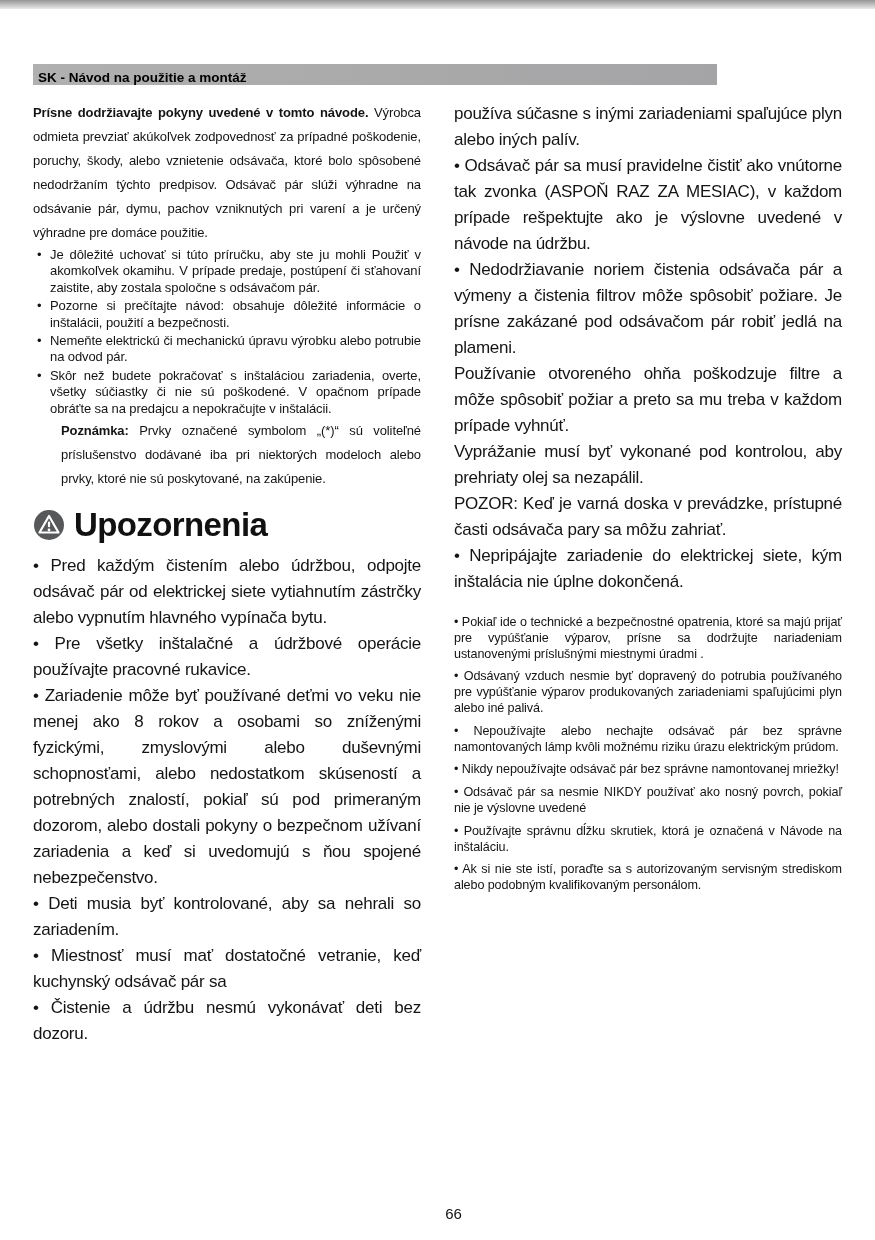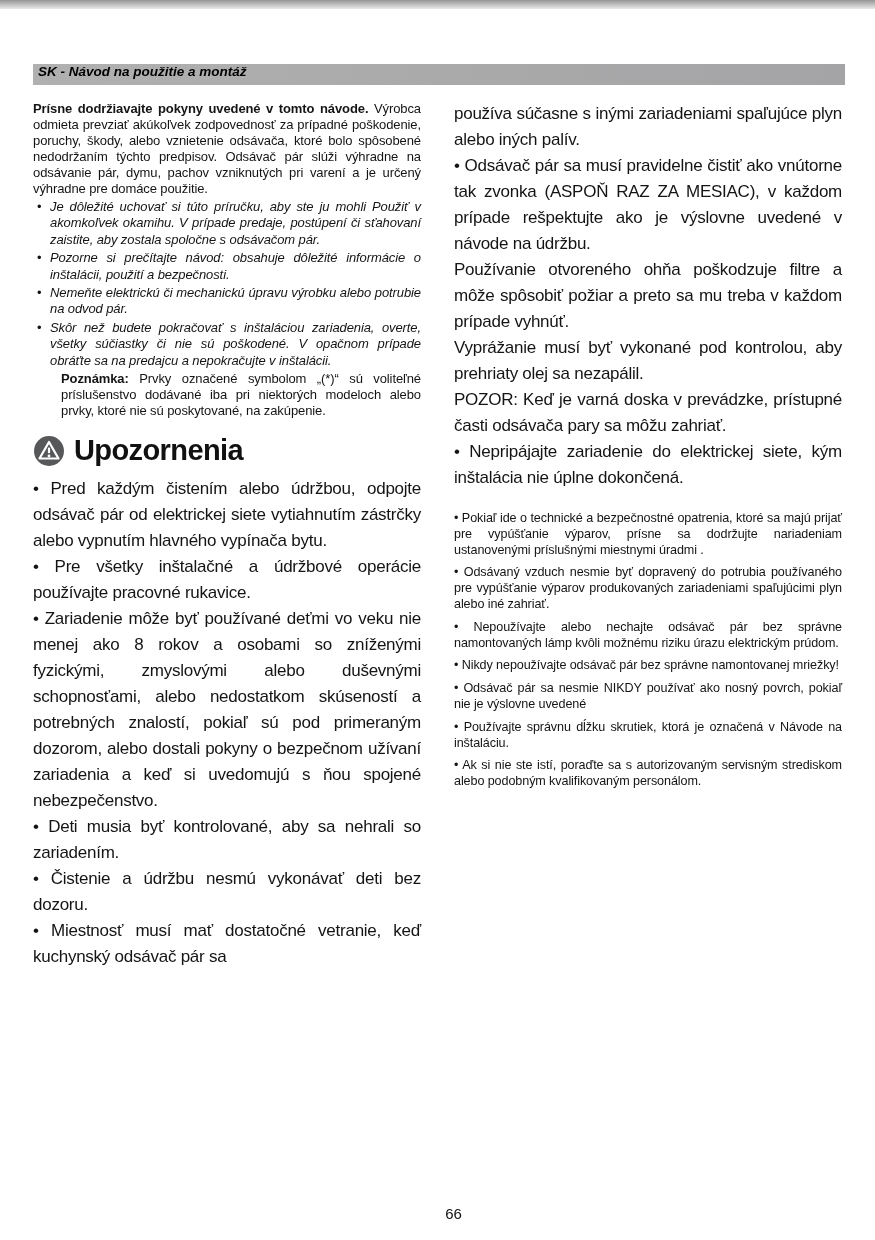--- a/index.html
+++ b/index.html
@@ -6,41 +6,41 @@
   .page {
     position:relative; width:875px; height:1240px; overflow:hidden;
     background:#ffffff; color:#141414;
     font-family:"Liberation Sans", sans-serif;
   }
   .top-edge {
     position:absolute; top:0; left:0; right:0; height:9px;
     background:linear-gradient(#969696, #e9e9e9);
   }
   .header-bar {
-    position:absolute; top:64px; left:33px; width:812px; height:21px;
+    position:absolute; top:64px; left:33px; width:684px; height:21px;
     background:linear-gradient(90deg,#b0b0b0,#a4a4a6);
-    display:flex; align-items:flex-start; box-sizing:border-box; padding-left:5px;
-    font-size:13.5px; font-weight:bold; color:#000;font-style:italic;
+    display:flex; align-items:flex-end; box-sizing:border-box; padding-left:5px;
+    font-size:13.5px; font-weight:bold; color:#000;
   }
   .content {
     position:absolute; top:101px; left:33px; width:810px;
     display:flex; gap:33px;
   }
   .col { width:388px; }
   .justify { text-align:justify; }
   .b { font-weight:bold; }
-  .small { font-size:13px; line-height:16px; margin:0 0 2px 0; letter-spacing:-0.1px; }
+  .small { font-size:13px; line-height:24px; margin:0 0 2px 0; letter-spacing:-0.1px; }
   .sbullets { margin:1px 0 2px 0; }
   .sbullets .item { display:flex; font-size:13px; line-height:16.4px; letter-spacing:-0.1px; margin:0 0 2px 0; }
   .sbullets .marker { flex:0 0 17px; padding-left:4px; box-sizing:border-box; }
-  .sbullets .btext { flex:1; text-align:justify;font-style:italic; }
+  .sbullets .btext { flex:1; text-align:justify; }
   .note { margin-top:2px;margin-left:28px; }
   .warn-head { display:flex; align-items:center; gap:9px; margin:15px 0 9px 0; }
   .warn-icon { flex:0 0 auto; }
-  .warn-title { font-size:29px; font-weight:bold; letter-spacing:-0.6px; color:#111; }
+  .warn-title { font-size:33px; font-weight:bold; letter-spacing:-0.6px; color:#111; }
   .large { font-size:17px; line-height:26px; margin:0; letter-spacing:-0.25px; }
   .rsmall { font-size:12.6px; line-height:15.8px; margin:0 0 7px 0; letter-spacing:-0.1px; }
   .page-number { position:absolute; bottom:18px; left:0; right:0; text-align:center; font-size:15px; color:#111;padding-left:32px; }
 </style>
 </head>
 <body>
 
 <div class="page">
   <div class="top-edge"></div>
 
@@ -88,34 +88,35 @@
           <rect x="14.9" y="12.5" width="2.2" height="5.8" rx="1" fill="#ffffff"></rect>
           <circle cx="16" cy="21" r="1.4" fill="#ffffff"></circle>
         </svg>
         <span class="warn-title">Upozornenia</span>
       </div>
 
       <p class="large justify">• Pred každým čistením alebo údržbou, odpojte odsávač pár od elektrickej siete vytiahnutím zástrčky alebo vypnutím hlavného vypínača bytu.</p>
       <p class="large justify">•  Pre všetky inštalačné a údržbové operácie používajte pracovné rukavice.</p>
       <p class="large justify">• Zariadenie môže byť používané deťmi vo veku nie menej ako 8 rokov a osobami so zníženými fyzickými, zmyslovými alebo duševnými schopnosťami, alebo nedostatkom skúseností a potrebných znalostí, pokiaľ sú pod primeraným dozorom, alebo dostali pokyny o bezpečnom užívaní zariadenia a keď si uvedomujú s ňou spojené nebezpečenstvo.</p>
       <p class="large justify">• Deti musia byť kontrolované, aby sa nehrali so zariadením.</p>
+      <p class="large justify">• Miestnosť musí mať dostatočné vetranie, keď kuchynský odsávač pár sa</p>
       <p class="large justify">• Čistenie a údržbu nesmú vykonávať deti bez dozoru.</p>
-      <p class="large justify">• Miestnosť musí mať dostatočné vetranie, keď kuchynský odsávač pár sa</p>
     </div>
 
     <div class="col">
       <p class="large justify">používa súčasne s inými zariadeniami spaľujúce plyn alebo iných palív.</p>
       <p class="large justify">• Odsávač pár sa musí pravidelne čistiť ako vnútorne tak zvonka (ASPOŇ RAZ ZA MESIAC), v každom prípade rešpektujte ako je výslovne uvedené v návode na údržbu.</p>
+      <p class="large justify">• Nedodržiavanie noriem čistenia odsávača pár a výmeny a čistenia filtrov môže spôsobiť požiare. Je prísne zakázané pod odsávačom pár robiť jedlá na plameni.</p>
       <p class="large justify">Používanie otvoreného ohňa poškodzuje filtre a môže spôsobiť požiar a preto sa mu treba v každom prípade vyhnúť.</p>
       <p class="large justify">Vyprážanie musí byť vykonané pod kontrolou, aby prehriaty olej sa nezapálil.</p>
       <p class="large justify">POZOR: Keď je varná doska v prevádzke, prístupné časti odsávača pary sa môžu zahriať.</p>
       <p class="large justify">• Nepripájajte zariadenie do elektrickej siete, kým inštalácia nie úplne dokončená.</p>
 
       <p class="rsmall justify" style="margin-top:20px;">• Pokiaľ ide o technické a bezpečnostné opatrenia, ktoré sa majú prijať pre vypúšťanie výparov, prísne sa dodržujte nariadeniam ustanovenými príslušnými miestnymi úradmi .</p>
-      <p class="rsmall justify">• Odsávaný vzduch nesmie byť dopravený do potrubia používaného pre vypúšťanie výparov produkovaných zariadeniami spaľujúcimi plyn alebo iné zahriať.</p>
+      <p class="rsmall justify">• Odsávaný vzduch nesmie byť dopravený do potrubia používaného pre vypúšťanie výparov produkovaných zariadeniami spaľujúcimi plyn alebo iné palivá.</p>
       <p class="rsmall justify">• Nepoužívajte alebo nechajte odsávač pár bez správne namontovaných lámp kvôli možnému riziku úrazu elektrickým prúdom.</p>
       <p class="rsmall justify">• Nikdy nepoužívajte odsávač pár bez správne namontovanej mriežky!</p>
       <p class="rsmall justify">• Odsávač pár sa nesmie NIKDY používať ako nosný povrch, pokiaľ nie je výslovne uvedené</p>
       <p class="rsmall justify">• Používajte správnu dĺžku skrutiek, ktorá je označená v Návode na inštaláciu.</p>
       <p class="rsmall justify">• Ak si nie ste istí, poraďte sa s autorizovaným servisným strediskom alebo podobným kvalifikovaným personálom.</p>
     </div>
 
   </div>
 
   <div class="page-number">66</div>

